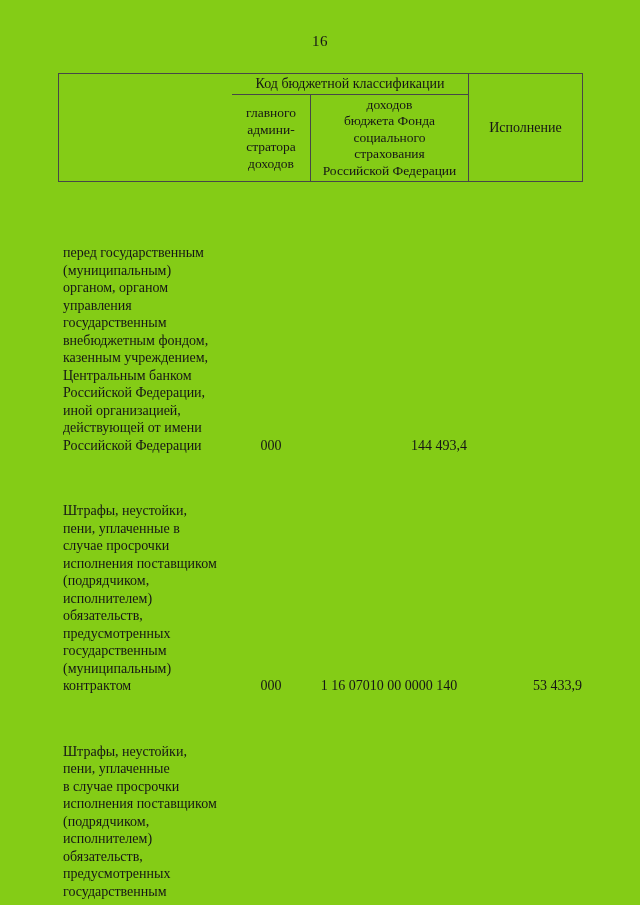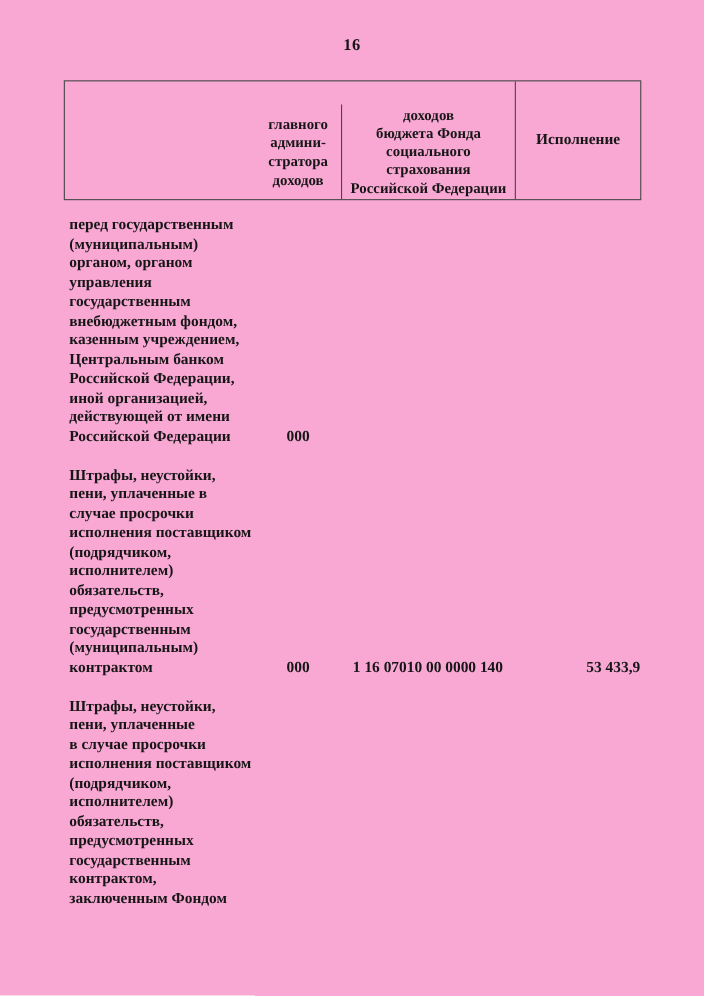--- a/index.html
+++ b/index.html
@@ -4,25 +4,24 @@
 <style>
   html, body {
     margin: 0;
     padding: 0;
     background: #ffffff;
   }
   .page {
     position: relative;
     width: 640px;
     height: 905px;
-    background: #f9a8d4;
+    background: #84cc16;
     font-family: "Liberation Serif", "DejaVu Serif", serif;
     color: #161616;
     overflow: hidden;
-    font-weight: bold;
   }
   .page-number {
     position: absolute;
     top: 33px;
     left: 0;
     width: 100%;
     text-align: center;
     font-size: 15px;
     letter-spacing: 0.5px;
   }
@@ -88,20 +87,21 @@
     left: 58px;
     top: 196px;
     width: 525px;
     font-size: 14px;
     line-height: 17.5px;
   }
   .t-row {
     display: grid;
     grid-template-columns: 174px 78px 158px 115px;
     margin-bottom: 17.5px;
+    margin-top: 48px;
   }
   .t-row:last-child { margin-bottom: 0; }
   .c-name {
     white-space: pre-line;
     padding-left: 5px;
   }
   .c-admin, .c-code {
     display: flex;
     align-items: flex-end;
     justify-content: center;
@@ -114,20 +114,21 @@
   }
 </style>
 </head>
 <body>
 
 <div class="page">
 
   <div class="page-number">16</div>
 
   <div class="tbl">
+    <div class="cell h-codegroup">Код бюджетной классификации</div>
     <div class="cell h-admin">главного
 админи-
 стратора
 доходов</div>
     <div class="cell h-fund">доходов
 бюджета Фонда
 социального
 страхования
 Российской Федерации</div>
     <div class="cell h-exec">Исполнение</div>
@@ -142,20 +143,21 @@
 управления
 государственным
 внебюджетным фондом,
 казенным учреждением,
 Центральным банком
 Российской Федерации,
 иной организацией,
 действующей от имени
 Российской Федерации</div>
       <div class="c-admin">000</div>
+      <div class="c-exec">144 493,4</div>
     </div>
 
     <div class="t-row">
       <div class="c-name">Штрафы, неустойки,
 пени, уплаченные в
 случае просрочки
 исполнения поставщиком
 (подрядчиком,
 исполнителем)
 обязательств,

